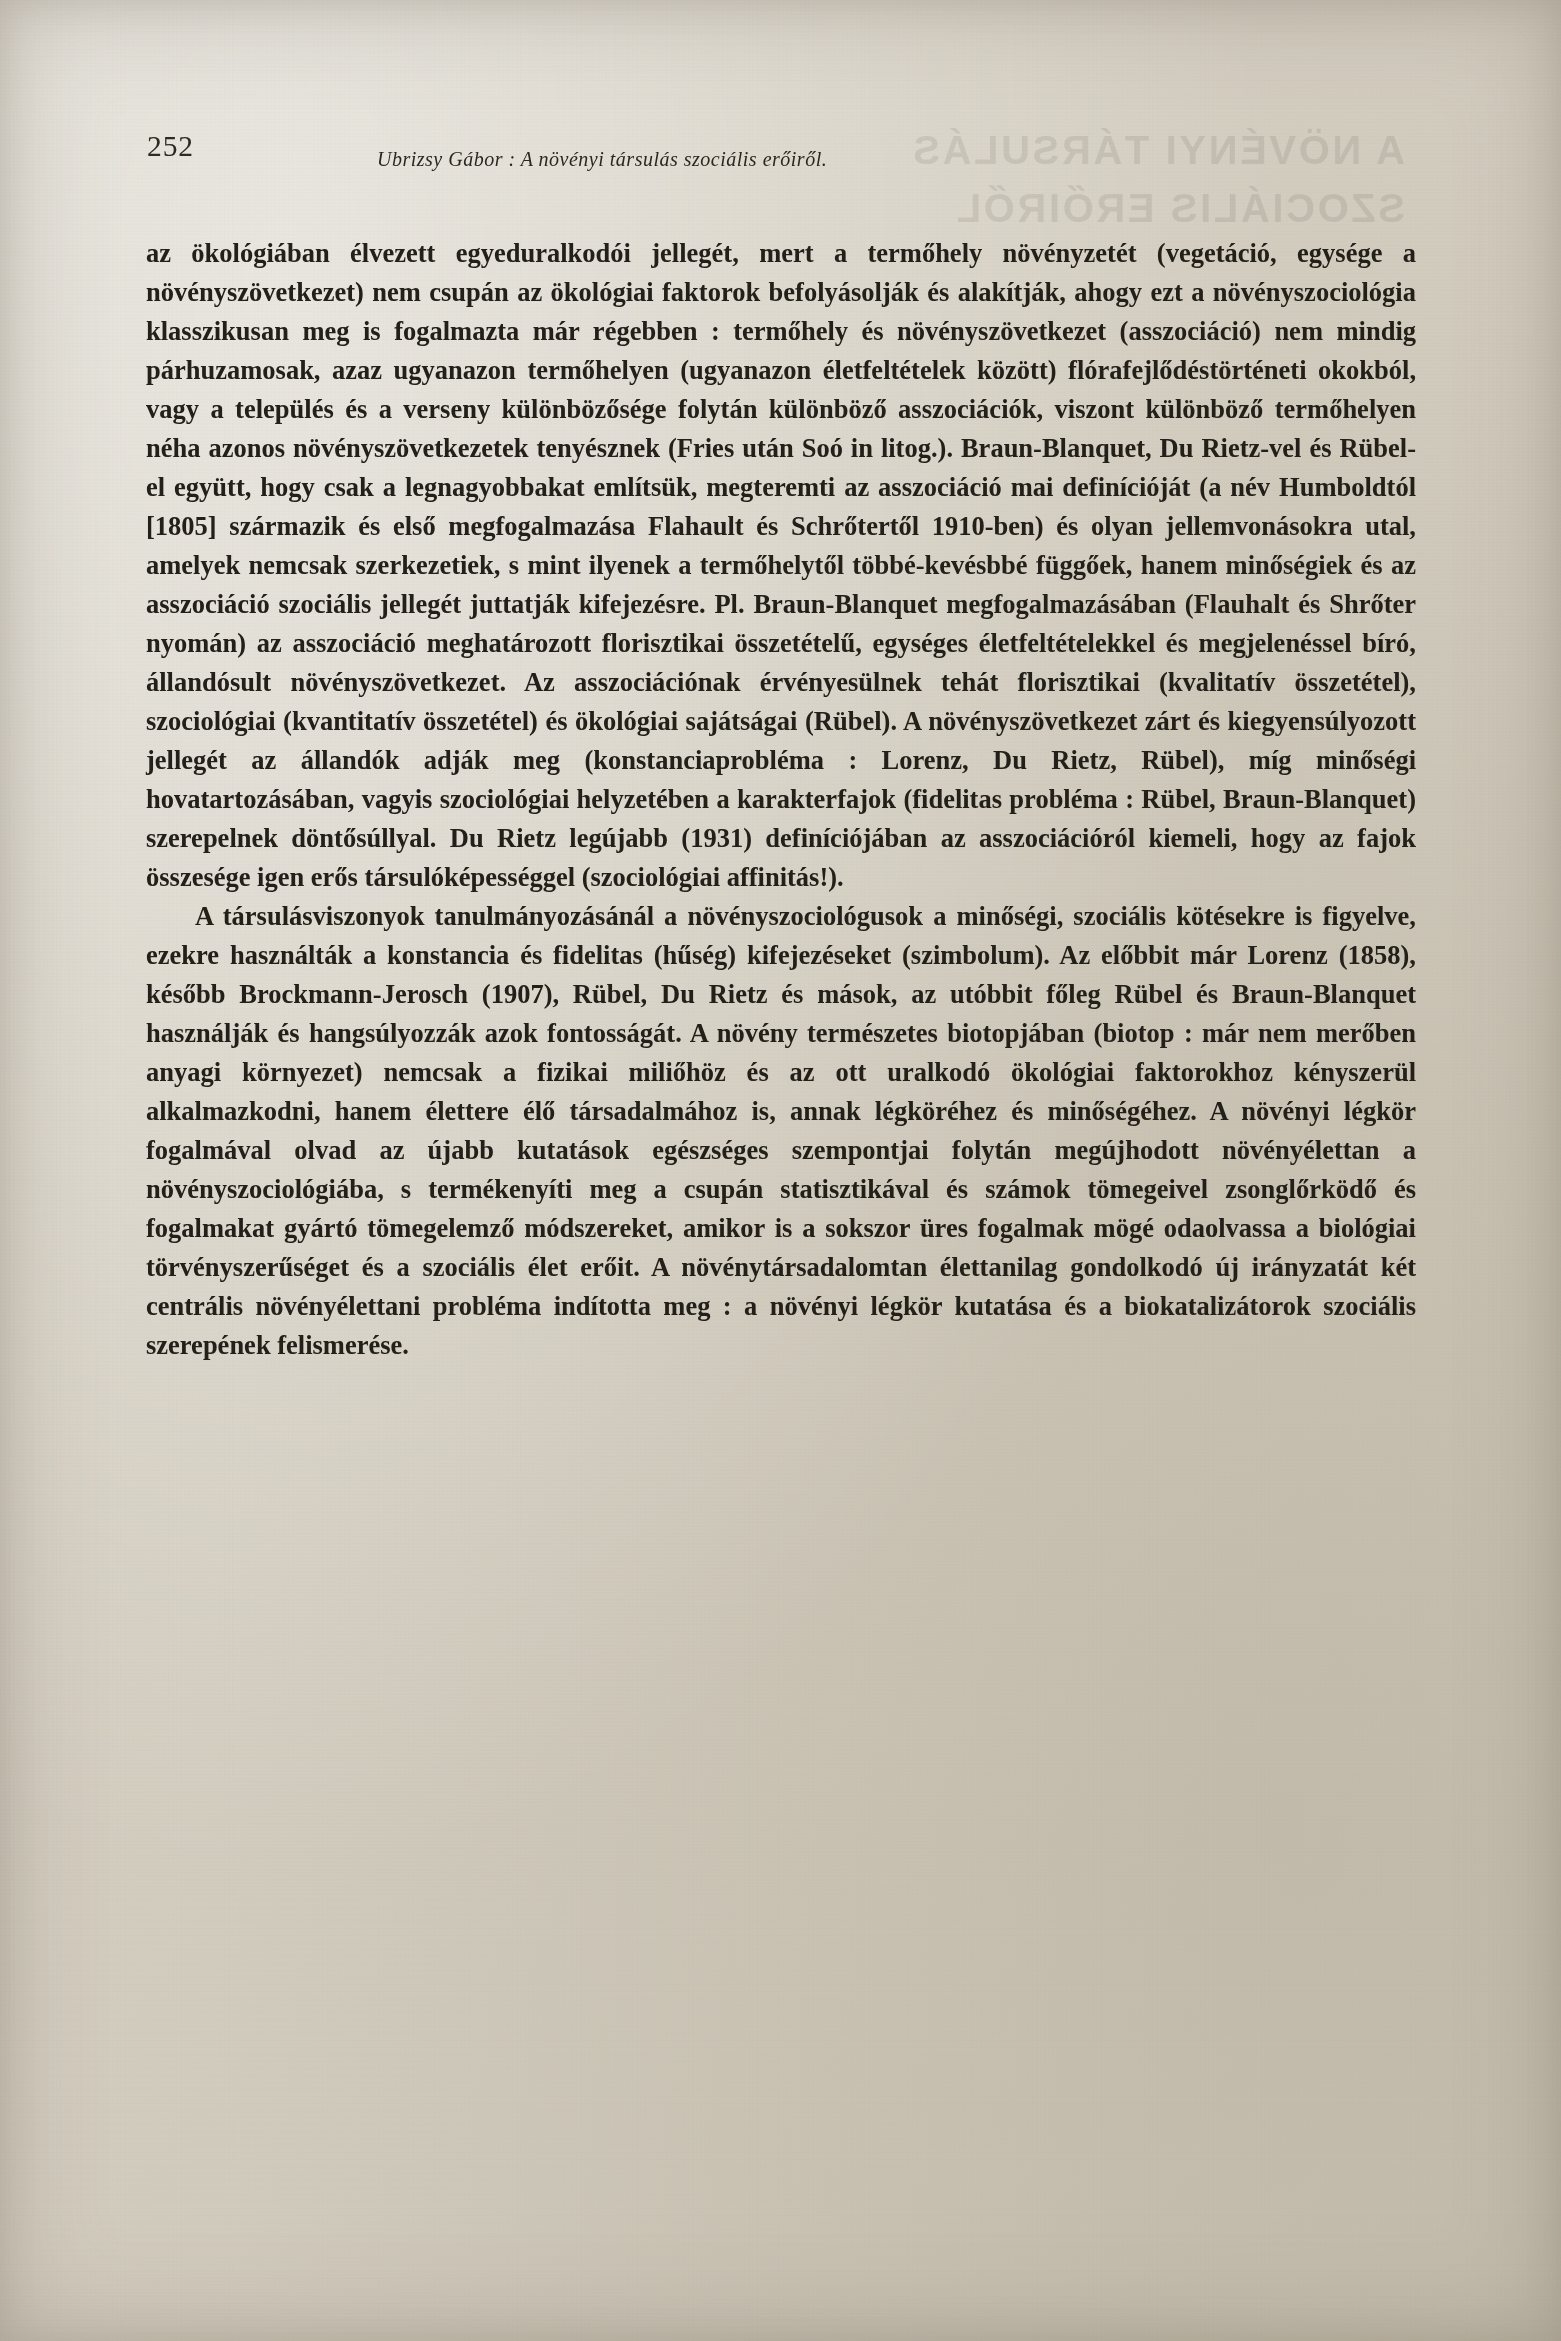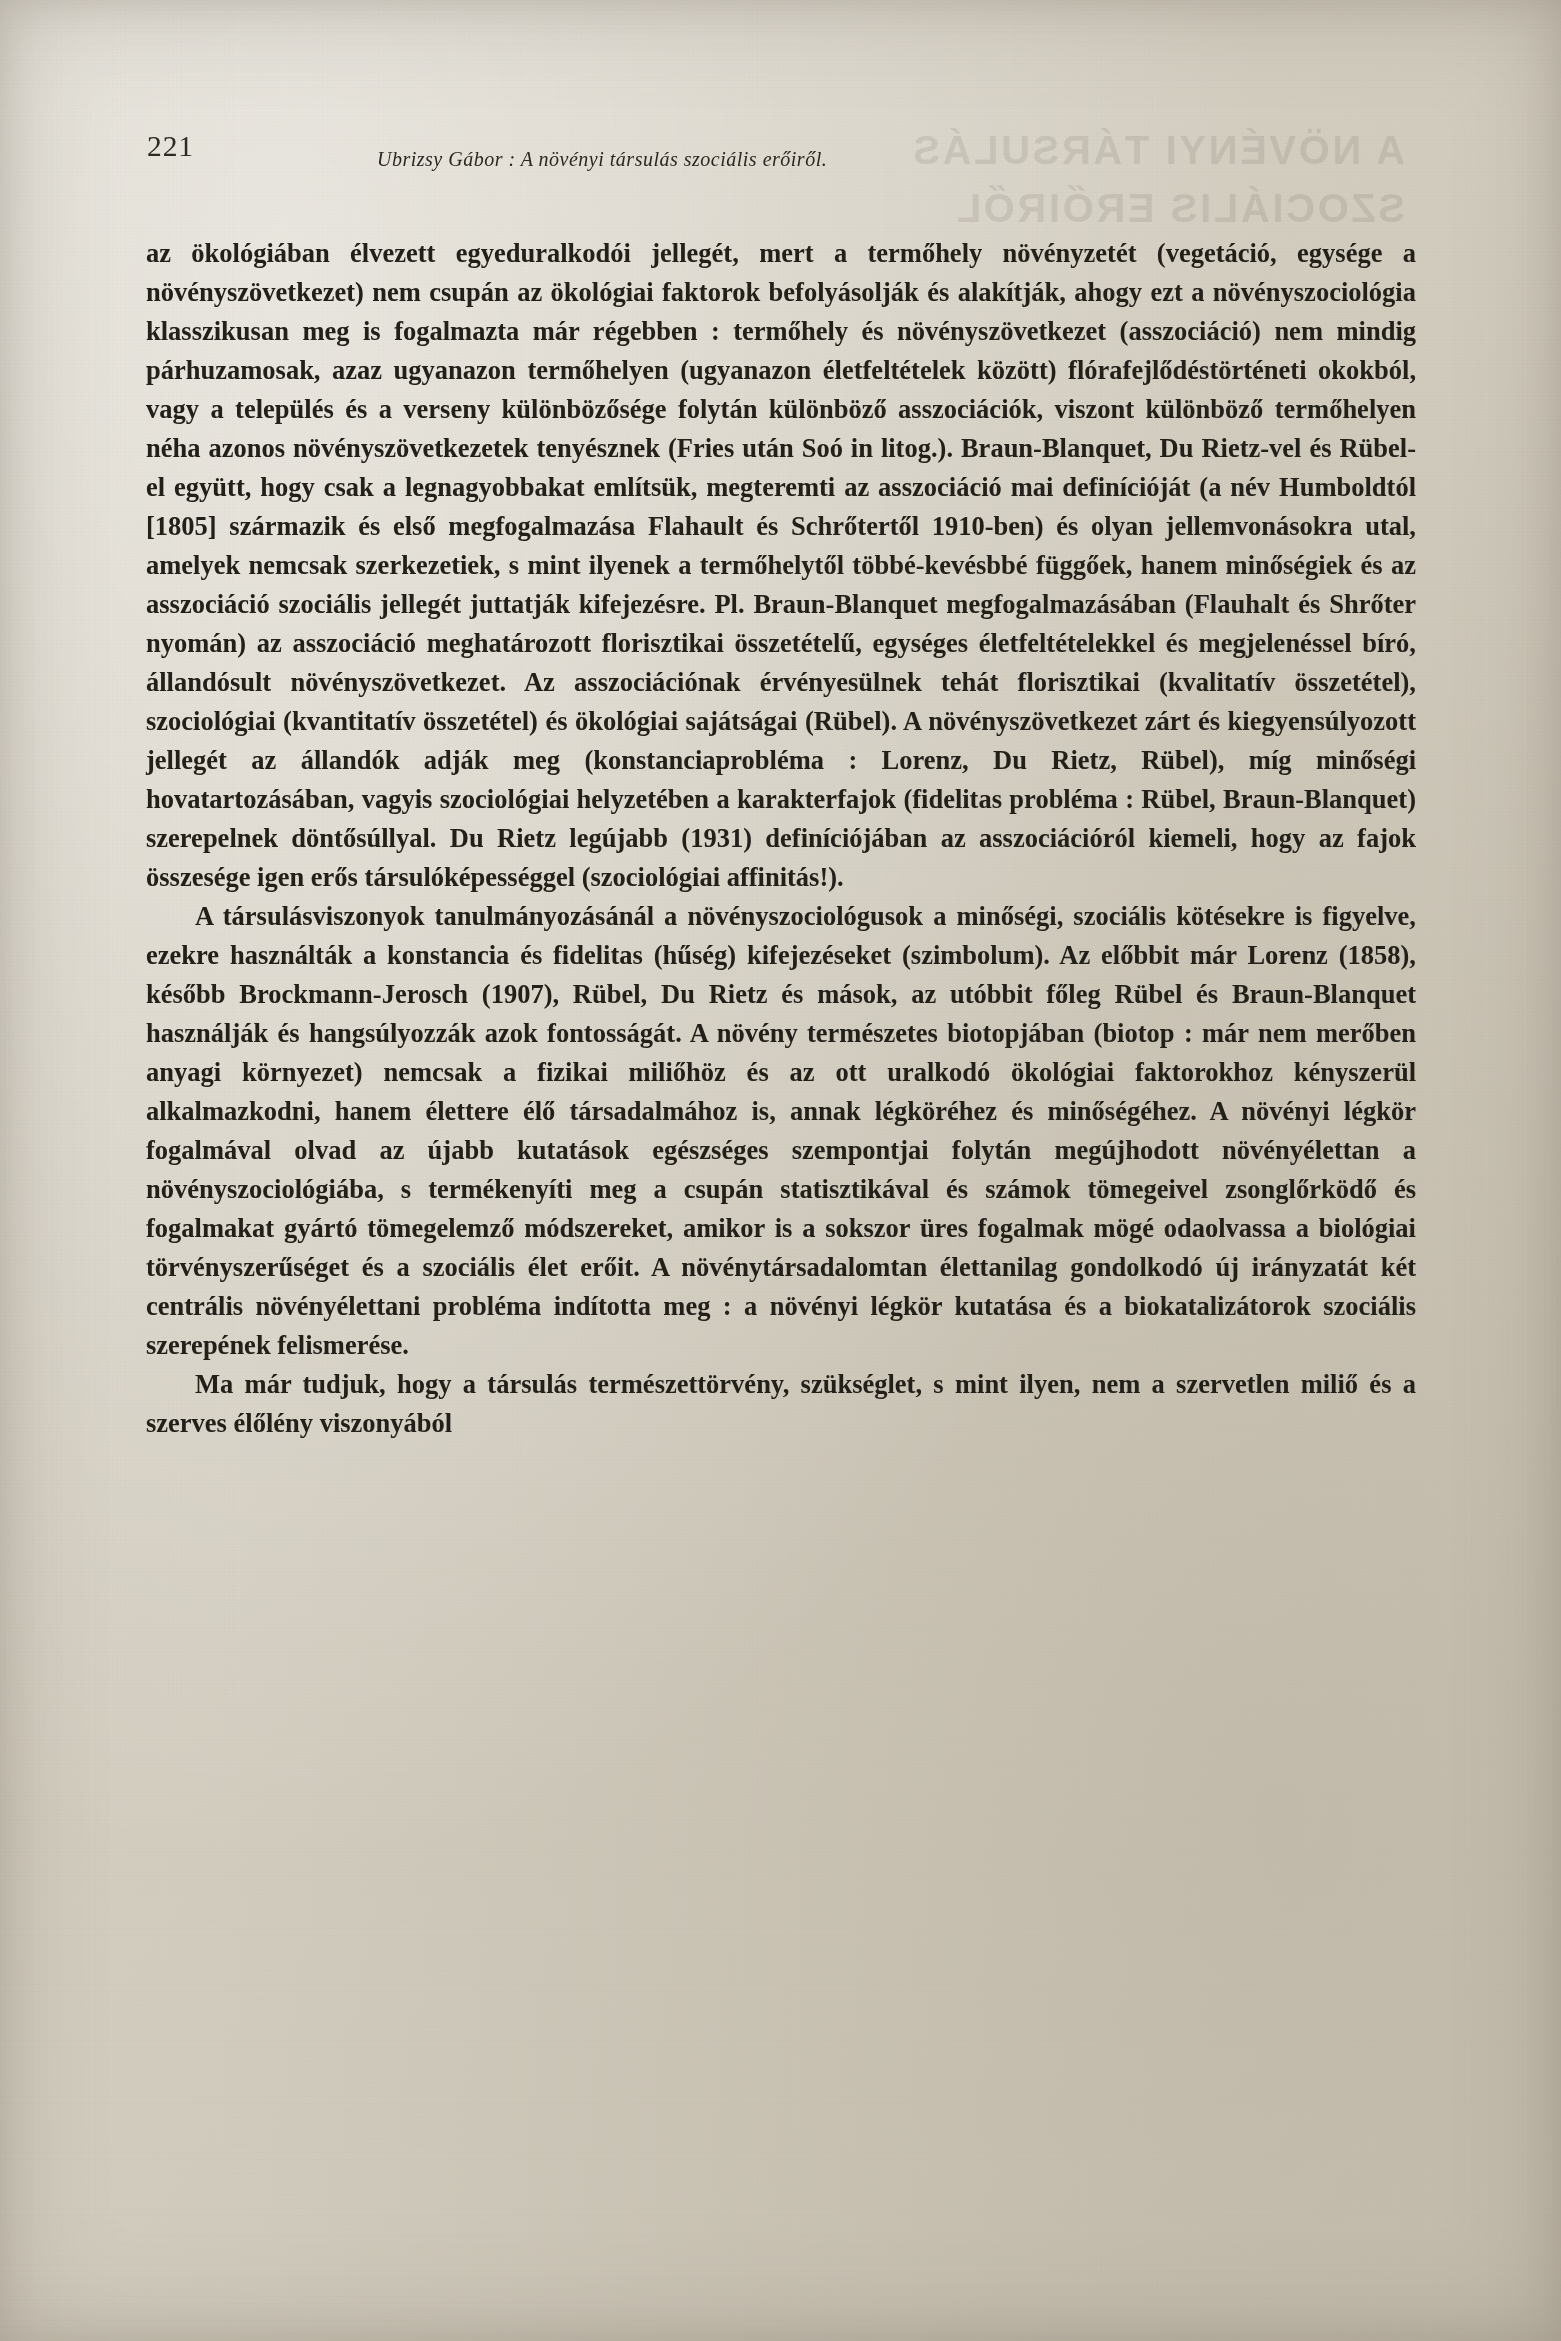--- a/index.html
+++ b/index.html
@@ -104,25 +104,24 @@
 </style>
 </head>
 <body>
 
 <div class="page">
   <div class="grain"></div>
 
   <div class="bleed">A NÖVÉNYI TÁRSULÁS SZOCIÁLIS ERŐIRŐL</div>
 
   <div class="header">
-    <div class="folio">221</div>
+    <div class="folio">252</div>
     <div class="runhead">Ubrizsy Gábor :  A növényi társulás szociális erőiről.</div>
   </div>
 
   <div class="body-text">
     <p>az ökológiában élvezett egyeduralkodói jellegét, mert a termőhely növényzetét (vegetáció, egysége a növényszövetkezet) nem csupán az ökológiai faktorok befolyásolják és alakítják, ahogy ezt a növényszociológia klasszikusan meg is fogalmazta már régebben : termőhely és növényszövetkezet (asszociáció) nem mindig párhuzamosak, azaz ugyanazon termőhelyen (ugyanazon életfeltételek között) flórafejlődéstörténeti okokból, vagy a település és a verseny különbözősége folytán különböző asszociációk, viszont különböző termőhelyen néha azonos növényszövetkezetek tenyésznek (Fries után Soó in litog.). Braun-Blanquet, Du Rietz-vel és Rübel-el együtt, hogy csak a legnagyobbakat említsük, megteremti az asszociáció mai definícióját (a név Humboldtól [1805] származik és első megfogalmazása Flahault és Schrőtertől 1910-ben) és olyan jellemvonásokra utal, amelyek nemcsak szerkezetiek, s mint ilyenek a termőhelytől többé-kevésbbé függőek, hanem minőségiek és az asszociáció szociális jellegét juttatják kifejezésre. Pl. Braun-Blanquet megfogalmazásában (Flauhalt és Shrőter nyomán) az asszociáció meghatározott florisztikai összetételű, egységes életfeltételekkel és megjelenéssel bíró, állandósult növényszövetkezet. Az asszociációnak érvényesülnek tehát florisztikai (kvalitatív összetétel), szociológiai (kvantitatív összetétel) és ökológiai sajátságai (Rübel). A növényszövetkezet zárt és kiegyensúlyozott jellegét az állandók adják meg (konstanciaprobléma : Lorenz, Du Rietz, Rübel), míg minőségi hovatartozásában, vagyis szociológiai helyzetében a karakterfajok (fidelitas probléma : Rübel, Braun-Blanquet) szerepelnek döntősúllyal. Du Rietz legújabb (1931) definíciójában az asszociációról kiemeli, hogy az fajok összesége igen erős társulóképességgel (szociológiai affinitás!).</p>
     <p class="indent">A társulásviszonyok tanulmányozásánál a növényszociológusok a minőségi, szociális kötésekre is figyelve, ezekre használták a konstancia és fidelitas (hűség) kifejezéseket (szimbolum). Az előbbit már Lorenz (1858), később Brockmann-Jerosch (1907), Rübel, Du Rietz és mások, az utóbbit főleg Rübel és Braun-Blanquet használják és hangsúlyozzák azok fontosságát. A növény természetes biotopjában (biotop : már nem merőben anyagi környezet) nemcsak a fizikai miliőhöz és az ott uralkodó ökológiai faktorokhoz kényszerül alkalmazkodni, hanem élettere élő társadalmához is, annak légköréhez és minőségéhez. A növényi légkör fogalmával olvad az újabb kutatások egészséges szempontjai folytán megújhodott növényélettan a növényszociológiába, s termékenyíti meg a csupán statisztikával és számok tömegeivel zsonglőrködő és fogalmakat gyártó tömegelemző módszereket, amikor is a sokszor üres fogalmak mögé odaolvassa a biológiai törvényszerűséget és a szociális élet erőit. A növénytársadalomtan élettanilag gondolkodó új irányzatát két centrális növényélettani probléma indította meg : a növényi légkör kutatása és a biokatalizátorok szociális szerepének felismerése.</p>
-    <p class="indent">Ma már tudjuk, hogy a társulás természettörvény, szükséglet, s mint ilyen, nem a szervetlen miliő és a szerves élőlény viszonyából</p>
   </div>
 
   <div class="edge-shadow"></div>
 </div>
 
 
 </body></html>

